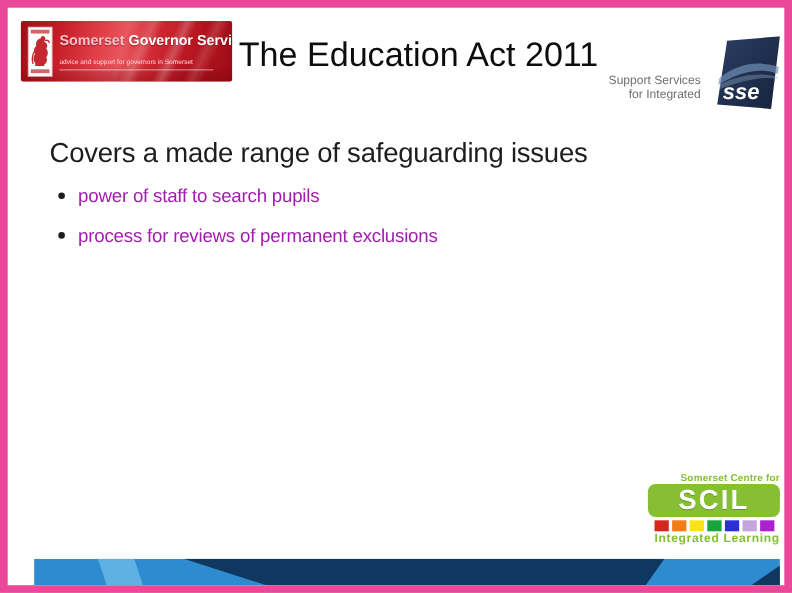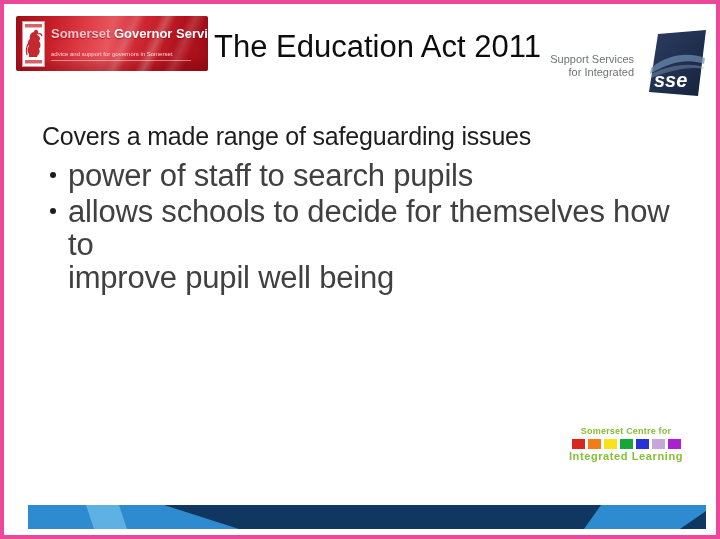--- a/index.html
+++ b/index.html
@@ -1,18 +1,18 @@
 <!DOCTYPE html>
 <html style="--banner-red: #c01722; --sse-navy: #22304e; --scil-green: #86bf33; --stripe-blue: #2f8bcf; --stripe-light: #5fb0e3; --stripe-navy: #10375f;"><head>
 <meta charset="utf-8">
 <style>
   html,body { margin:0; padding:0; background:#fff; }
   .slide {
     position:relative; width:720px; height:539px; box-sizing:border-box;
-    background:#ffffff; border:4px solid #ec4899; overflow:hidden;
+    background:#ffffff; border:7px solid #ec4899; overflow:hidden;
     font-family:"Liberation Sans", sans-serif; color:#1d1d1d;
   }
 
   
   .banner {
     position:absolute; left:12px; top:12px; width:192px; height:55px;
     border-radius:2px; overflow:hidden;
     background:linear-gradient(105deg,#a3101a 0%,#c51c26 18%,#e2414b 38%,#e8565e 48%,#d02833 62%,#b3121d 82%,#a10f19 100%);
     box-shadow:inset 0 -8px 10px rgba(110,0,10,.35);
   }
@@ -31,41 +31,41 @@
                     border-bottom:1px solid rgba(255,255,255,.45); padding-bottom:3px; white-space:nowrap; }
 
   
   .slide-title {
     position:absolute; left:210px; top:25px; margin:0;
     font-size:31px; font-weight:400; color:#0d0d0d; white-space:nowrap; letter-spacing:0;
   }
 
   
   .sse-caption {
-    position:absolute; left:500px; top:49px; width:130px; text-align:right;
+    position:absolute; left:500px; top:60px; width:130px; text-align:right;
     font-size:11px; line-height:13px; color:#6e7173;
   }
   .sse-logo { position:absolute; left:638px; top:26px; width:66px; height:68px; }
 
   
   .content { position:absolute; left:38px; top:115px; width:655px; }
   .intro { margin:0 0 6px 0; font-size:25px; line-height:34px; letter-spacing:-0.2px; color:#1d1d1d; }
   .bullets { margin:0; padding:0; list-style:none; }
   .bullets li {
     position:relative; padding-left:26px; margin:0 0 3px 0;
-    font-size:31px; line-height:33px; letter-spacing:-0.2px; color:#404040;
+    font-size:17px; line-height:33px; letter-spacing:-0.2px; color:#a21caf;
     white-space:pre-line;
   }
   .bullets li::before {
     content:""; position:absolute; left:8px; top:13px; width:6px; height:6px;
     border-radius:50%; background:#1d1d1d;
   }
 
   
-  .scil { position:absolute; left:562px; top:422px; width:120px; text-align:center; }
+  .scil { position:absolute; left:582px; top:422px; width:120px; text-align:right; }
   .scil-top { font-size:9px; font-weight:bold; color:var(--scil-green,#86bf33); letter-spacing:.2px; white-space:nowrap; }
   .scil-box { margin-top:1px; height:30px; border-radius:7px; background:var(--scil-green,#86bf33);
               display:flex; align-items:center; justify-content:center; }
   .scil-box span { font-size:25px; font-weight:bold; color:#fff; letter-spacing:2px;
                    text-shadow:0 1px 0 rgba(60,110,0,.5); }
   .scil-squares { display:flex; justify-content:center; gap:3px; margin-top:3px; height:10px; }
   .scil-squares div { width:13px; height:10px; }
   .scil-bottom { margin-top:1px; font-size:11px; font-weight:bold; color:var(--scil-green,#86bf33);
                  letter-spacing:.6px; white-space:nowrap; }
 
@@ -110,27 +110,29 @@
     <polygon points="16,4 64,0 56,66 7,62" fill="url(#sseGrad)"></polygon>
     <path d="M9,38 C26,24 46,22 63,28 L62,34 C46,28 28,32 8,44 Z" fill="#6f8fb5" opacity="0.7"></path>
     <path d="M9,44 C30,34 48,33 62,37 L62,39 C48,36 30,40 9,48 Z" fill="#9ab6d4" opacity="0.35"></path>
     <text x="12" y="57" font-size="20" font-weight="bold" font-style="italic" fill="#ffffff">sse</text>
   </svg>
 
   <div class="content">
     <p class="intro">Covers a made range of safeguarding issues</p>
     <ul class="bullets">
         <li>power of staff to search pupils</li>
-        <li>allows schools to decide for themselves how to
-improve pupil well being</li>
+        <li>process for reviews of permanent exclusions</li>
       </ul>
   </div>
 
   <div class="scil">
     <div class="scil-top">Somerset Centre for</div>
+    <div class="scil-box">
+      <span>SCIL</span>
+    </div>
     <div class="scil-squares">
         <div style="background: rgb(218, 37, 28);"></div>
         <div style="background: rgb(244, 124, 21);"></div>
         <div style="background: rgb(248, 228, 22);"></div>
         <div style="background: rgb(23, 166, 60);"></div>
         <div style="background: rgb(42, 48, 216);"></div>
         <div style="background: rgb(196, 165, 220);"></div>
         <div style="background: rgb(170, 34, 207);"></div>
       </div>
     <div class="scil-bottom">Integrated Learning</div>

